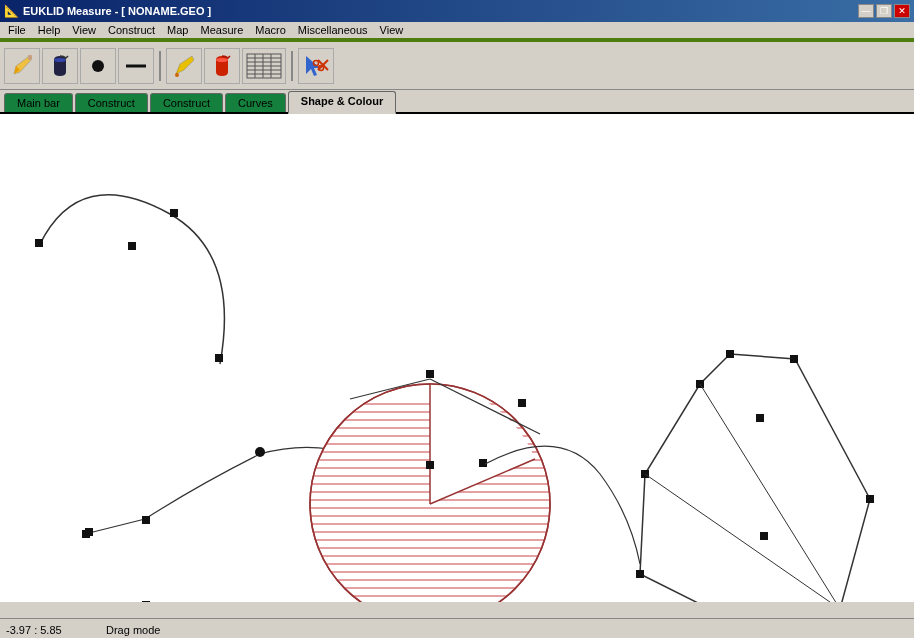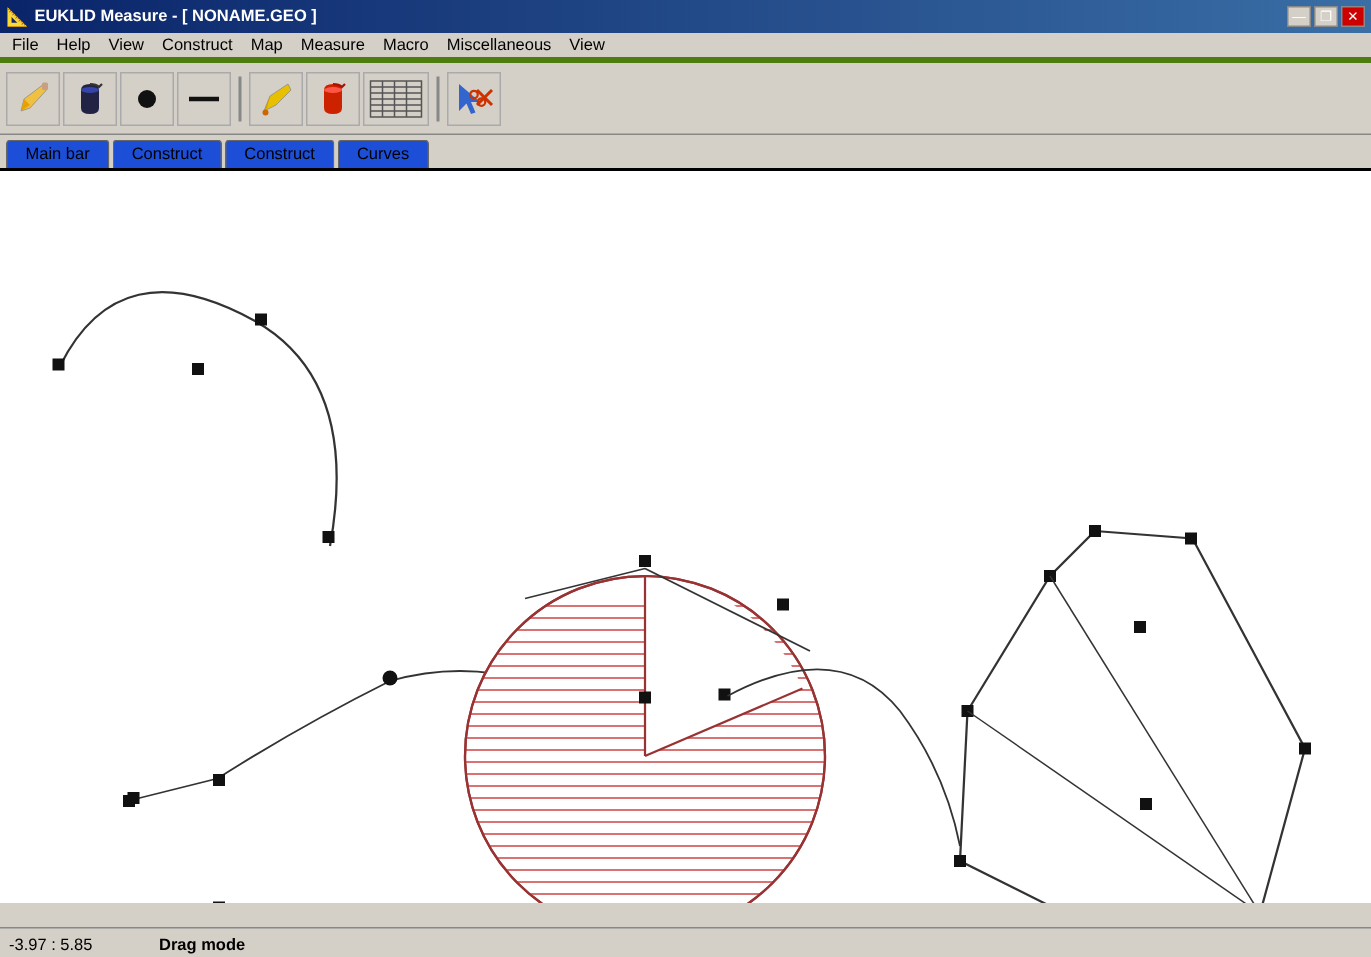--- a/index.html
+++ b/index.html
@@ -72,21 +72,21 @@
       height: 24px;
       display: flex;
       align-items: flex-end;
       padding: 0 4px;
       border-bottom: 2px solid #000;
     }
     .tab {
       padding: 3px 12px;
       font-size: 11px;
       cursor: pointer;
-      background: #1d4ed8;
+      background: #15803d;
       border: 1px solid #666;
       border-bottom: none;
       color: #000;
       margin-right: 2px;
       border-radius: 3px 3px 0 0;
     }
     .tab.active {
       background: #d4d0c8;
       border-bottom: 2px solid #d4d0c8;
       font-weight: bold;
@@ -108,21 +108,21 @@
       background: #d4d0c8;
       height: 22px;
       display: flex;
       align-items: center;
       border-top: 1px solid #888;
       padding: 0 6px;
       gap: 20px;
       margin-top: 16px;
     }
     #status-bar .coords { font-size: 11px; min-width: 80px; }
-    #status-bar .mode { font-size: 11px; font-weight: bold; }
+    #status-bar .mode { font-size: 11px; }
 
     
     #main-svg {
       position: absolute;
       top: 0; left: 0;
       width: 100%; height: 100%;
     }
   </style>
 </head>
 <body>
@@ -224,20 +224,21 @@
       <circle cx="19" cy="16" r="2.5" fill="none" stroke="#cc3300" stroke-width="1.5"></circle>
     </svg>
   </div>
 </div>
 
 <div id="tab-bar">
   <div class="tab">Main bar</div>
   <div class="tab">Construct</div>
   <div class="tab">Construct</div>
   <div class="tab">Curves</div>
+  <div class="tab active">Shape &amp; Colour</div>
 </div>
 
 <div id="canvas-area">
   <svg id="main-svg" xmlns="http://www.w3.org/2000/svg">
 
     <path d="M 40,130 Q 80,50 170,100 Q 240,140 220,250" fill="none" stroke="#333" stroke-width="1.5"></path>
 
     <rect x="35" y="125" width="8" height="8" fill="#111"></rect>
     <rect x="128" y="128" width="8" height="8" fill="#111"></rect>
     <rect x="215" y="240" width="8" height="8" fill="#111"></rect>

